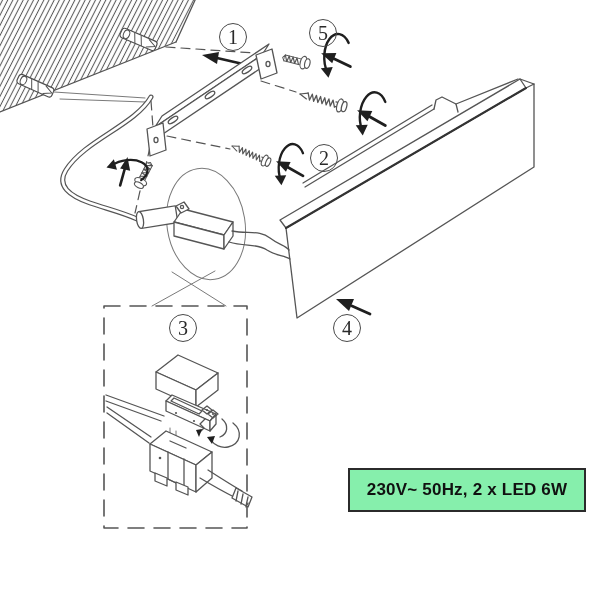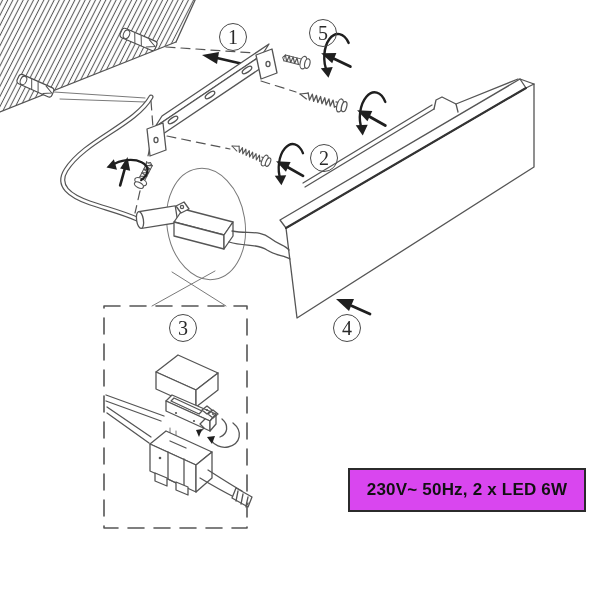--- a/index.html
+++ b/index.html
@@ -15,21 +15,21 @@
   .ak{fill:#1f1f1f;stroke:none;}
   .ash{stroke:#1f1f1f;stroke-width:2.8;fill:none;}
   .rk{stroke:#1f1f1f;stroke-width:2.1;fill:none;}
   .dk{stroke:#333;fill:none;stroke-width:2.1;}
   .dot{fill:#555;stroke:none;}
   .step-marker{position:absolute;width:26px;height:26px;border:1.6px solid #4a4a4a;
      border-radius:50%;display:flex;align-items:center;justify-content:center;
      font-family:"Liberation Serif",serif;font-size:20px;color:#2a2a2a;z-index:5;background:transparent;}
   .spec-box{position:absolute;left:348px;top:468px;width:234px;height:40px;
      border:2px solid #2b2b2b;display:flex;align-items:center;justify-content:center;
-     font-weight:bold;font-size:17px;color:#111;letter-spacing:.2px;z-index:5;background:#d946ef;}
+     font-weight:bold;font-size:17px;color:#111;letter-spacing:.2px;z-index:5;background:#86efac;}
 </style>
 </head>
 <body>
 
 <div class="canvas">
 
 <svg width="600" height="600" viewBox="0 0 600 600">
   <defs>
     <pattern id="hatch" width="4.6" height="4.6" patternUnits="userSpaceOnUse" patternTransform="rotate(27)">
       <line x1="2.3" y1="-1" x2="2.3" y2="6" stroke="#5a5a5a" stroke-width="1.05"></line>

